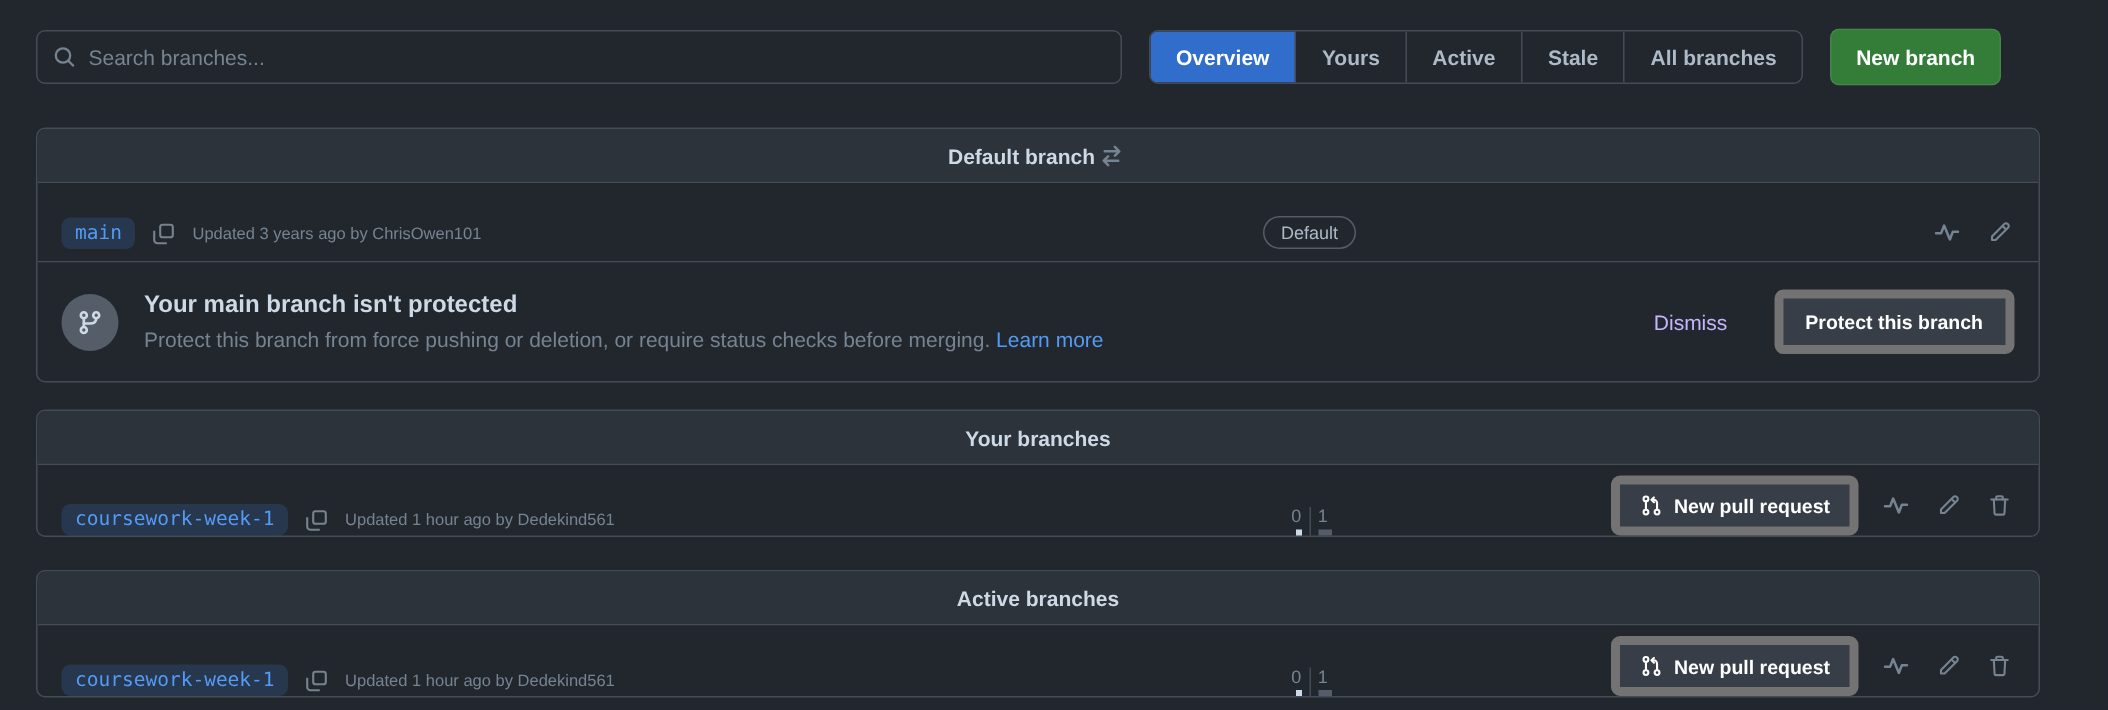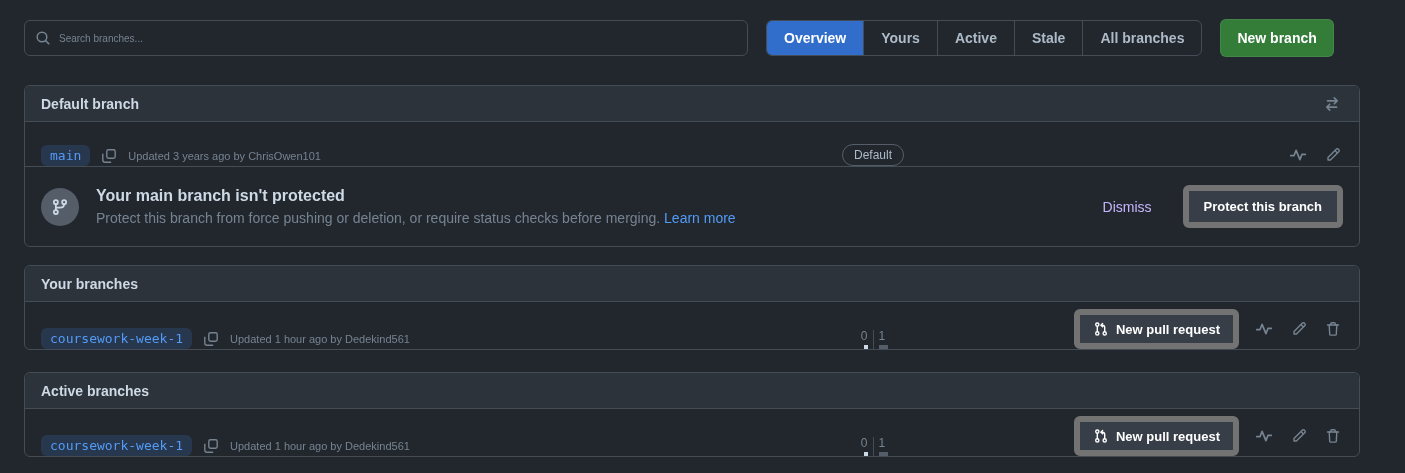--- a/index.html
+++ b/index.html
@@ -11,21 +11,21 @@
   }
   
   .topbar { display:flex; align-items:center; margin:19px 45px 0 24px; gap:18px; }
   .search {
     flex:1; max-width:724px; height:36px; border:1px solid #444c56; border-radius:6px;
     background:#22272e; display:flex; align-items:center; padding:0 10px; gap:8px;
   }
   .search svg { flex:0 0 auto; }
   .search input {
     flex:1; background:transparent; border:none; outline:none;
-    color:#adbac7; font-size:10px; font-family:"Liberation Sans", sans-serif;
+    color:#adbac7; font-size:14px; font-family:"Liberation Sans", sans-serif;
   }
   .search input::placeholder { color:#768390; }
   .tabs {
     display:flex; height:36px; border:1px solid #444c56; border-radius:6px;
     overflow:hidden; flex:0 0 auto;justify-content:flex-end;
   }
   .tab {
     display:flex; align-items:center; padding:0 17px; font-size:14px; font-weight:600;
     color:#adbac7; background:transparent; border:none; border-right:1px solid #444c56;
     cursor:pointer; font-family:"Liberation Sans", sans-serif;
@@ -41,21 +41,21 @@
   
   .section {
     margin:0 45px 0 24px; border:1px solid #444c56; border-radius:6px;
     background:#22272e;
   }
   .section.first { margin-top:28px; }
   .section.gap-a { margin-top:18px; }
   .section.gap-b { margin-top:22px; }
   .section-header {
     background:#2d333b; border-bottom:1px solid #444c56; border-radius:6px 6px 0 0;
-    padding:0 16px; height:36px; display:flex; align-items:center; justify-content:space-between;
+    padding:0 16px; height:36px; display:flex; align-items:center; justify-content:center;
   }
   .section-title { font-size:14px; font-weight:700; color:#cdd9e5; }
   .icon-btn { background:none; border:none; color:#768390; cursor:pointer; display:flex; align-items:center; padding:2px; }
   
   .row { display:flex; align-items:flex-end; padding:0 16px; height:44px; }
   .row.tall { height:47px; }
   .row-left { flex:1; display:flex; align-items:center; gap:9px; min-width:0; }
   .branch-pill {
     font-family:"DejaVu Sans Mono", monospace; font-size:13px; color:#539bf5;
     background:rgba(65,132,228,0.18); padding:3px 9px; border-radius:6px;
@@ -77,21 +77,21 @@
   .count-bar { height:4px; margin-top:2px; }
   .count-cell.behind .count-bar { width:4px; background:#cdd9e5; }
   .count-cell.ahead .count-bar { width:9px; background:#545d68; }
   .btn-secondary {
     background:#373e47; border:6px solid #737373; color:#ffffff;
     font-size:13px; font-weight:600; border-radius:6px; padding:6px 13px;
     display:inline-flex; align-items:center; gap:7px; cursor:pointer;
     font-family:Liberation Sans, sans-serif; white-space:nowrap;
   }
   
-  .notice { border-top:1px solid #444c56; display:flex; align-items:center; padding:18px 16px; gap:17px; border-radius:0 0 6px 6px; }
+  .notice { border-top:1px solid #444c56; display:flex; align-items:center; padding:18px 16px; gap:17px; border-radius:0 0 6px 6px;margin-top:8px; }
   .notice-avatar {
     width:38px; height:38px; border-radius:50%; background:#545d68;
     display:flex; align-items:center; justify-content:center; flex:0 0 auto; color:#cdd9e5;
   }
   .notice-text { flex:1; min-width:0; }
   .notice-title { color:#cdd9e5; font-size:16px; font-weight:700; margin-bottom:5px; }
   .notice-desc { color:#768390; font-size:14px; }
   .link { color:#539bf5; text-decoration:none; cursor:pointer; }
   .dismiss-btn {
     background:none; border:none; color:#c4b5fd; font-size:14px; cursor:pointer;

